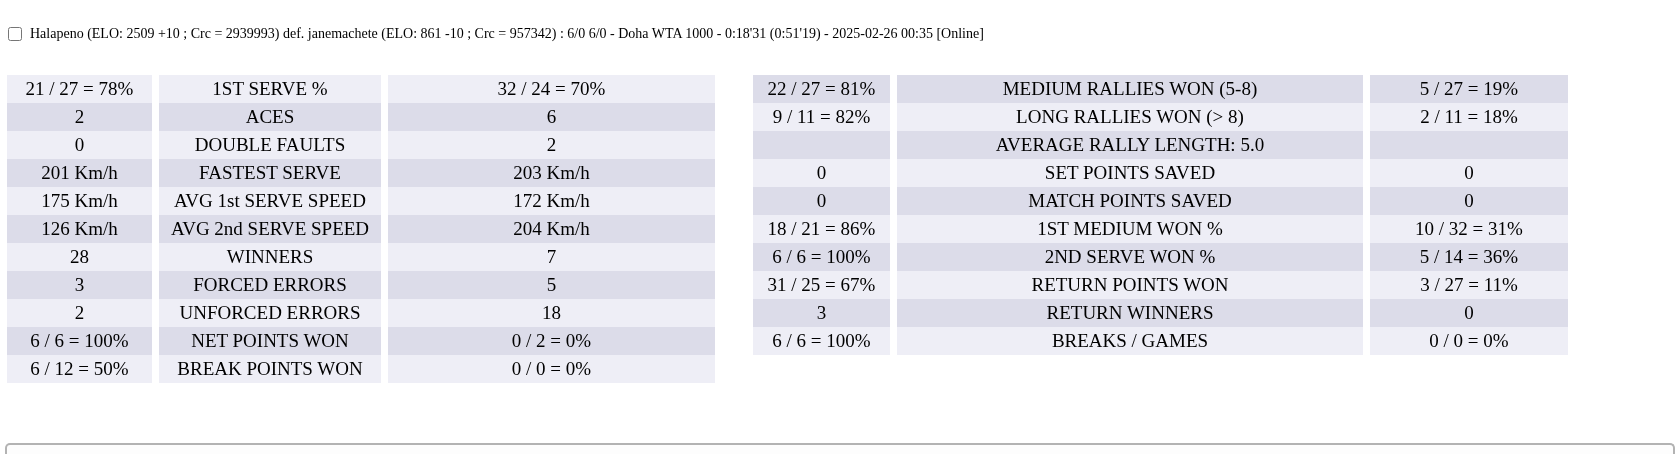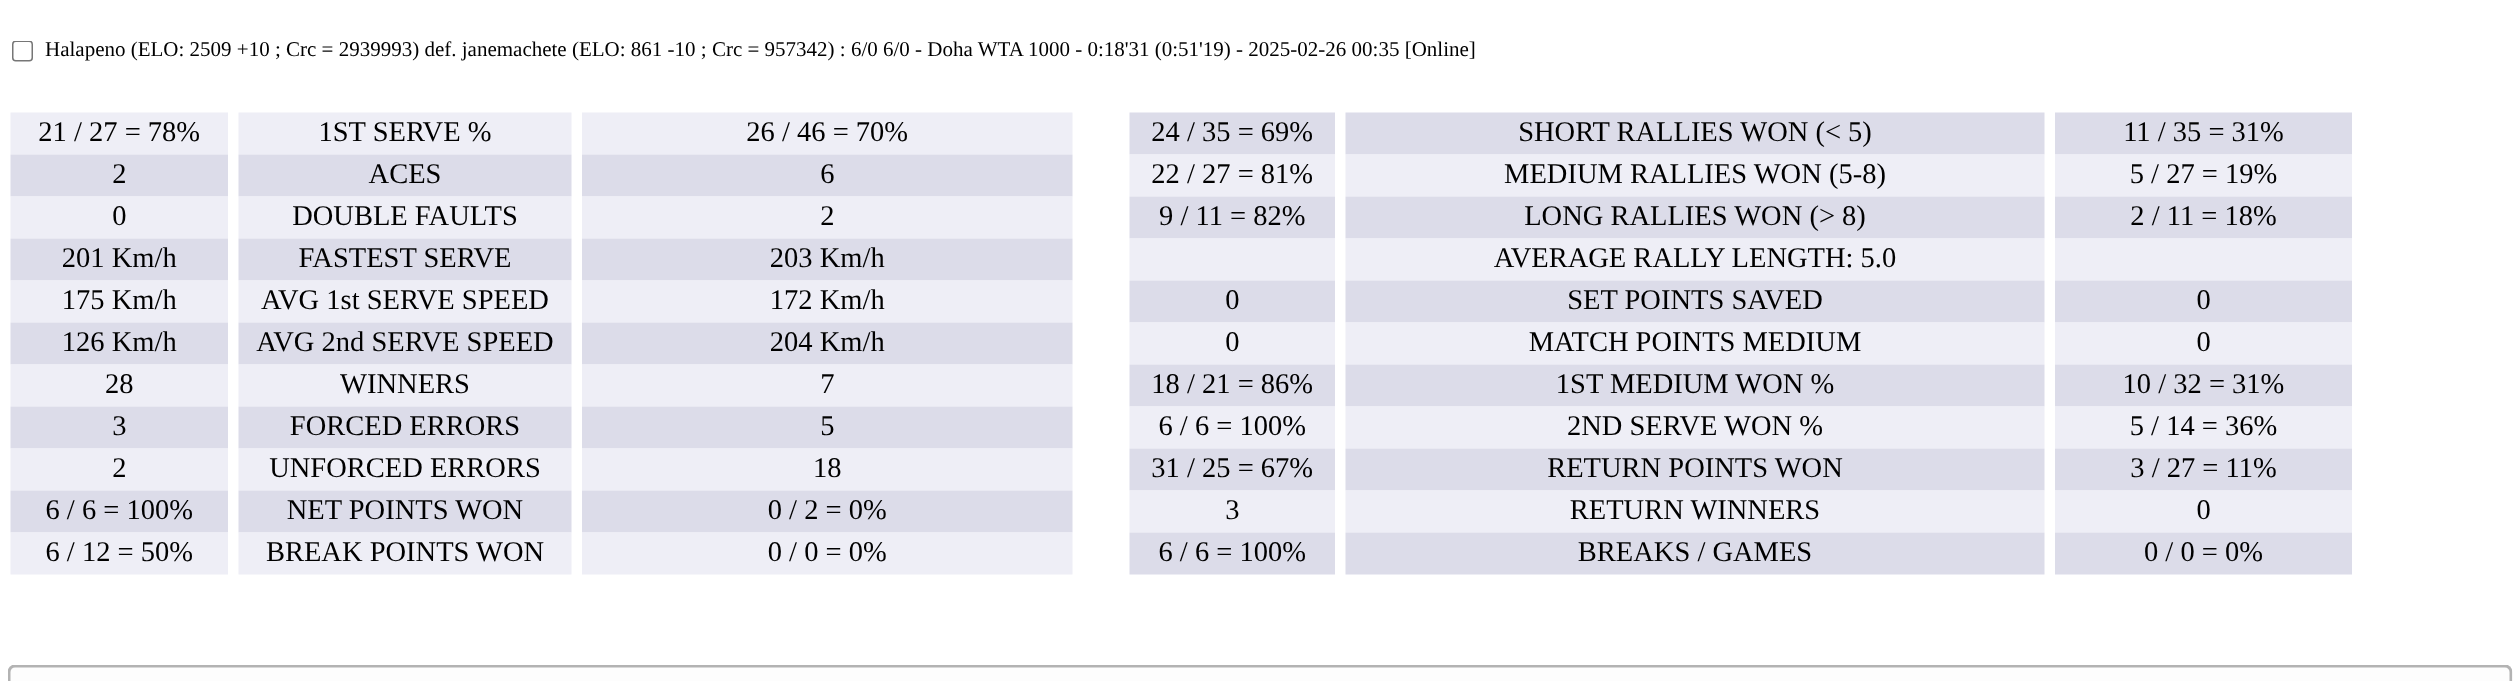--- a/index.html
+++ b/index.html
@@ -65,21 +65,21 @@
     <colgroup>
         <col class="c1">
         <col class="c2">
         <col class="c3">
       </colgroup>
     <tbody>
 
         <tr>
           <td>21 / 27 = 78%</td>
           <td>1ST SERVE %</td>
-          <td>26 / 46 = 70%</td>
+          <td>32 / 24 = 70%</td>
         </tr>
 
         <tr>
           <td>2</td>
           <td>ACES</td>
           <td>6</td>
         </tr>
 
         <tr>
           <td>0</td>
@@ -139,25 +139,20 @@
   </table>
 
   <table class="stats-table right">
     <colgroup>
         <col class="c1">
         <col class="c2">
         <col class="c3">
       </colgroup>
     <tbody>
 
-        <tr>
-          <td>24 / 35 = 69%</td>
-          <td>SHORT RALLIES WON (&lt; 5)</td>
-          <td>11 / 35 = 31%</td>
-        </tr>
 
         <tr>
           <td>22 / 27 = 81%</td>
           <td>MEDIUM RALLIES WON (5-8)</td>
           <td>5 / 27 = 19%</td>
         </tr>
 
         <tr>
           <td>9 / 11 = 82%</td>
           <td>LONG RALLIES WON (&gt; 8)</td>
@@ -171,21 +166,21 @@
         </tr>
 
         <tr>
           <td>0</td>
           <td>SET POINTS SAVED</td>
           <td>0</td>
         </tr>
 
         <tr>
           <td>0</td>
-          <td>MATCH POINTS MEDIUM</td>
+          <td>MATCH POINTS SAVED</td>
           <td>0</td>
         </tr>
 
         <tr>
           <td>18 / 21 = 86%</td>
           <td>1ST MEDIUM WON %</td>
           <td>10 / 32 = 31%</td>
         </tr>
 
         <tr>

